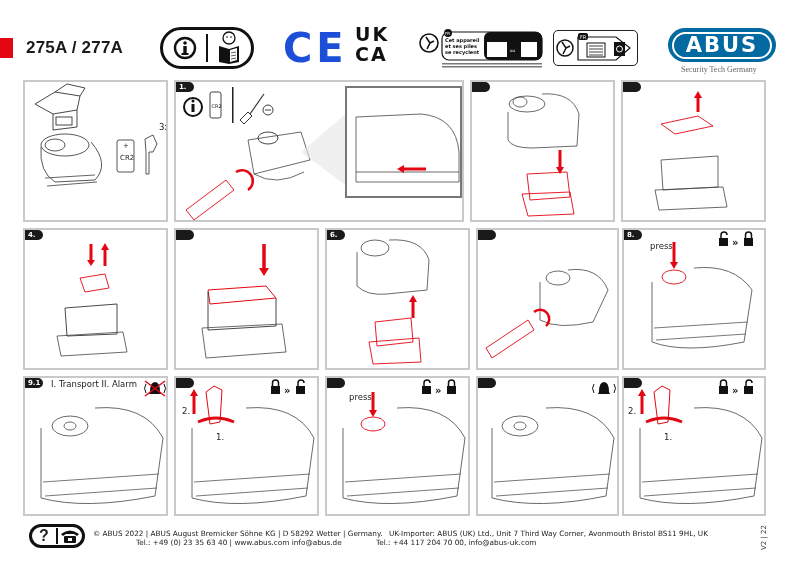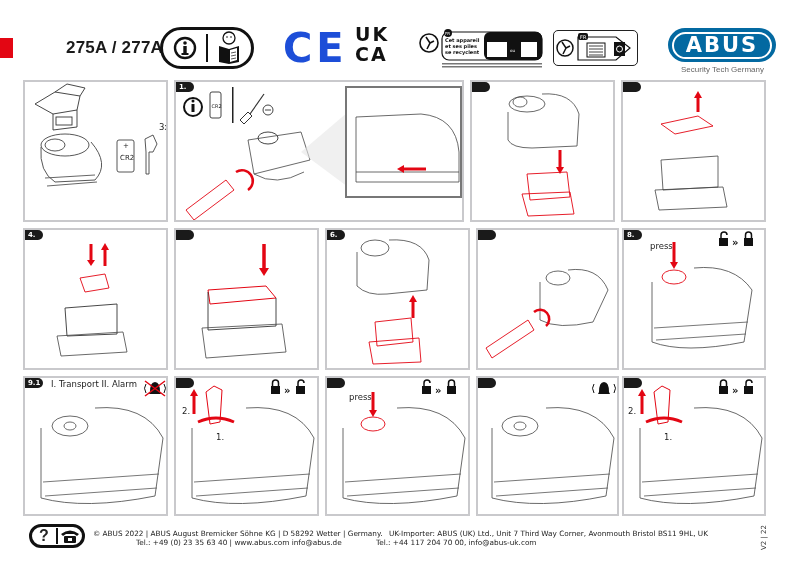--- a/index.html
+++ b/index.html
@@ -1,34 +1,34 @@
 <!DOCTYPE html>
 <html><head>
 <meta charset="utf-8">
 <style>
   * { box-sizing: border-box; margin: 0; padding: 0; }
   html, body { width: 802px; height: 567px; background: #ffffff; overflow: hidden; }
   body { font-family: "Liberation Sans", sans-serif; color: #222; position: relative; }
 
   .red-tab { position: absolute; left: 0; top: 38px; width: 13px; height: 20px; background: #e30613; }
-  .title { position: absolute; left: 26px; top: 38px; font-size: 17px; font-weight: bold; letter-spacing: 0.2px; color: #1a1a1a; font-family: "Liberation Sans", sans-serif; margin-left: 40px; }
+  .title { position: absolute; left: 26px; top: 38px; font-size: 17px; font-weight: bold; letter-spacing: 0.2px; color: #1a1a1a; font-family: "Liberation Sans", sans-serif; }
 
   .pill { position: absolute; left: 160px; top: 27px; width: 94px; height: 42px; border: 3px solid #111; border-radius: 22px; display: flex; align-items: center; }
   .pill .ic { width: 44px; height: 100%; display: flex; align-items: center; justify-content: center; }
   .pill .sep { width: 2px; height: 28px; background: #111; }
 
   .ce { position: absolute; left: 283px; top: 26px; font-size: 40px; font-weight: bold; letter-spacing: 4px; color: #1d4ed8; font-family: "DejaVu Sans", sans-serif; line-height: 44px; }
   .ukca { position: absolute; left: 355px; top: 24px; width: 44px; font-size: 19px; font-weight: bold; line-height: 20px; color: #111; font-family: "DejaVu Sans", sans-serif; letter-spacing: 2px; }
 
   .triman1 { position: absolute; left: 418px; top: 29px; width: 128px; height: 42px; }
   .triman2 { position: absolute; left: 553px; top: 30px; width: 85px; height: 36px; border: 1.5px solid #222; border-radius: 5px; }
 
   .abus-logo { position: absolute; left: 668px; top: 28px; width: 108px; height: 34px; background: #0369a1; border-radius: 18px; display: flex; align-items: center; justify-content: center; }
   .abus-logo .inner { width: 100px; height: 27px; border: 2px solid #fff; border-radius: 14px; display: flex; align-items: center; justify-content: center; color: #fff; font-weight: bold; font-size: 21px; letter-spacing: 2px; font-family: "DejaVu Sans", sans-serif; }
-  .tagline { position: absolute; left: 681px; top: 65px; font-size: 8px; color: #666; font-family: Liberation Sans, sans-serif; }
+  .tagline { position: absolute; left: 681px; top: 65px; font-size: 8px; color: #666; font-family: Liberation Serif, serif; }
 
   .panel { position: absolute; border: 2px solid #c9c9cc; background: #fff; overflow: hidden; }
   .badge { position: absolute; left: 0; top: 0; height: 10px; min-width: 18px; background: #1a1a1a; color: #fff; font-size: 7px; font-weight: bold; line-height: 10px; padding: 0 3px; border-radius: 0 6px 6px 0; font-family: "DejaVu Sans", sans-serif; }
   .ptext { position: absolute; font-size: 8.5px; color: #222; font-family: "DejaVu Sans", sans-serif; }
   .panel svg { position: absolute; left: 0; top: 0; }
 
   .help { position: absolute; left: 29px; top: 524px; width: 56px; height: 24px; border: 3px solid #111; border-radius: 13px; display: flex; align-items: center; }
   .help .q { width: 24px; text-align: center; font-weight: bold; font-size: 16px; line-height: 18px; }
   .help .sep { width: 2px; height: 16px; background: #111; }
   .help .ph { flex: 1; display: flex; justify-content: center; align-items: center; }

